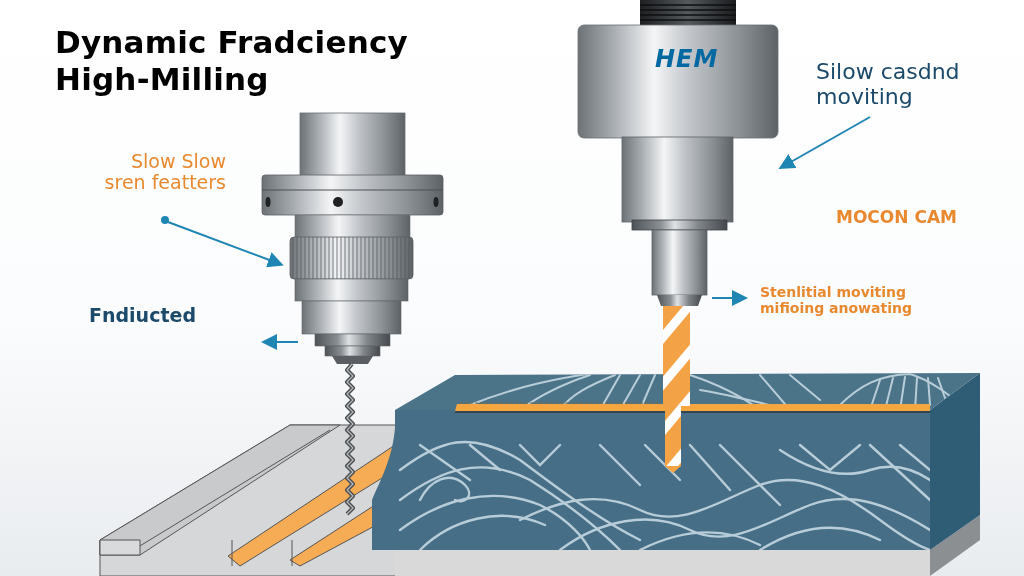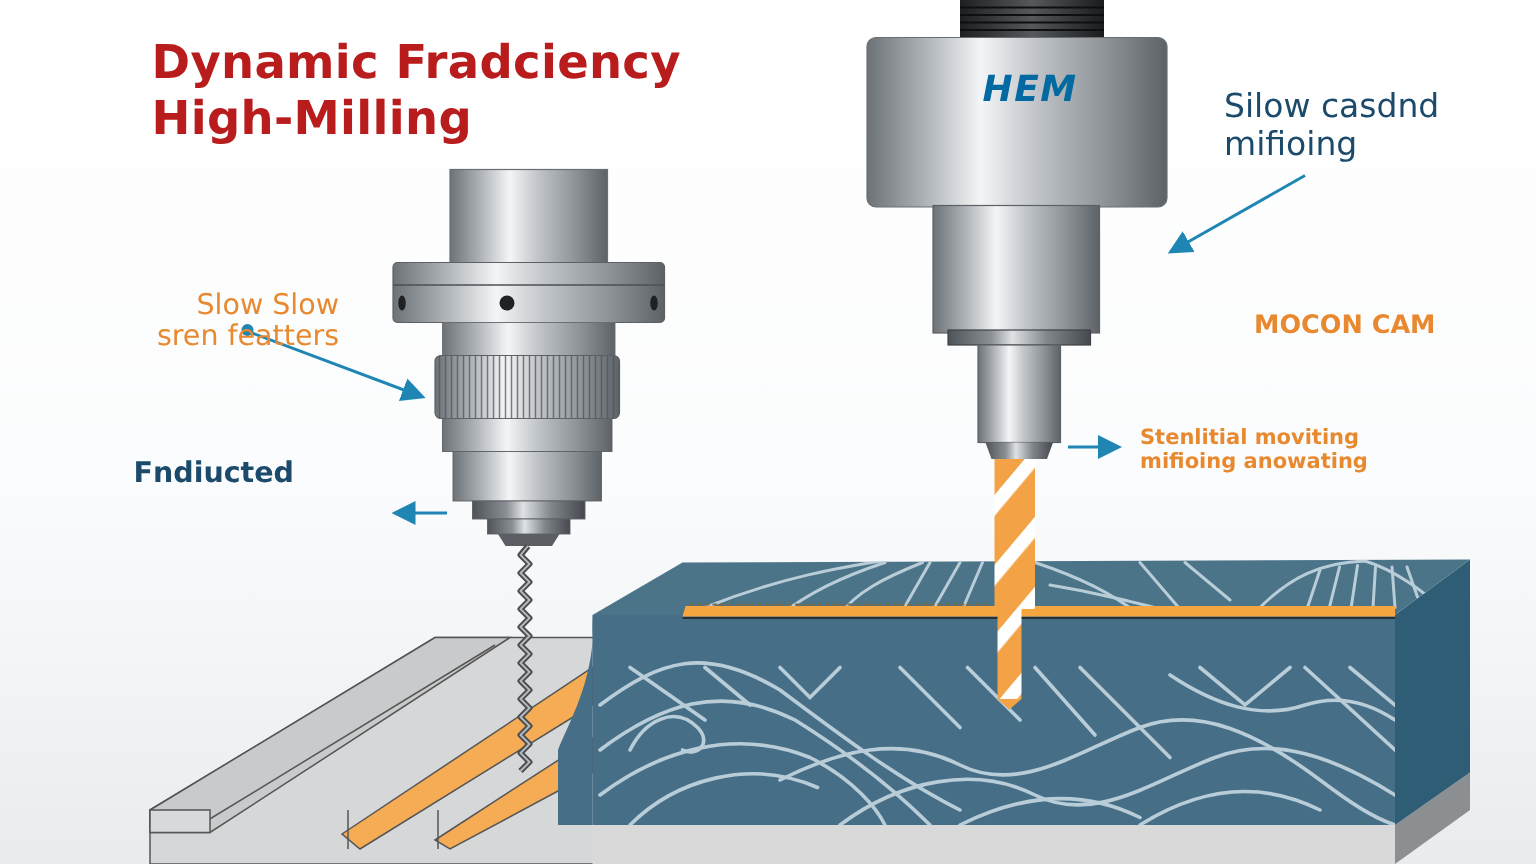--- a/index.html
+++ b/index.html
@@ -5,26 +5,26 @@
   html, body { margin: 0; padding: 0; }
   body {
     width: 1024px; height: 576px; overflow: hidden;
     background: linear-gradient(180deg, #ffffff 0%, #fbfcfd 55%, #e9ecef 100%);
     font-family: "DejaVu Sans", sans-serif;
     position: relative;
   }
   .stage { position: absolute; left: 0; top: 0; width: 1024px; height: 576px; }
   .label { position: absolute; white-space: nowrap; line-height: 1.12; }
   .title {
-    left: 55px; top: 24px; font-size: 31px; font-weight: bold; color: #b91c1c;
-    letter-spacing: 0.2px; line-height: 1.2; margin-left: 46px;
+    left: 55px; top: 24px; font-size: 31px; font-weight: bold; color: #000000;
+    letter-spacing: 0.2px; line-height: 1.2;
   }
   .orange { color: #e8892f; }
   .navy { color: #1b4a6b; }
-  .lbl-left-1 { left: 80px; top: 151px; font-size: 19px; text-align: right; width: 146px; margin-top: 42px; }
+  .lbl-left-1 { left: 80px; top: 151px; font-size: 19px; text-align: right; width: 146px; }
   .lbl-left-2 { left: 40px; top: 305px; font-size: 19px; text-align: center; width: 205px; font-weight: bold; }
   .lbl-right-1 { left: 816px; top: 60px; font-size: 22px; }
   .lbl-right-2 { left: 836px; top: 176px; font-size: 17px; font-weight: bold; margin-top: 32px; }
   .lbl-right-3 { left: 760px; top: 285px; font-size: 14px; font-weight: bold; }
   .hem {
     position: absolute; left: 655px; top: 45px; font-size: 24px;
     font-weight: bold; font-style: italic; color: #0369a1; letter-spacing: 1px;
   }
   .line { display: block; }
 </style>
@@ -198,21 +198,21 @@
     <span class="line">Slow Slow</span>
     <span class="line">sren featters</span>
   </div>
 
   <div class="label navy lbl-left-2">
     <span class="line">Fndiucted</span>
   </div>
 
   <div class="label navy lbl-right-1">
     <span class="line">Silow casdnd</span>
-    <span class="line">mifioing</span>
+    <span class="line">moviting</span>
   </div>
 
   <div class="label orange lbl-right-2">MOCON CAM</div>
 
   <div class="label orange lbl-right-3">
     <span class="line">Stenlitial moviting</span>
     <span class="line">mifioing anowating</span>
   </div>
 </div>
 

